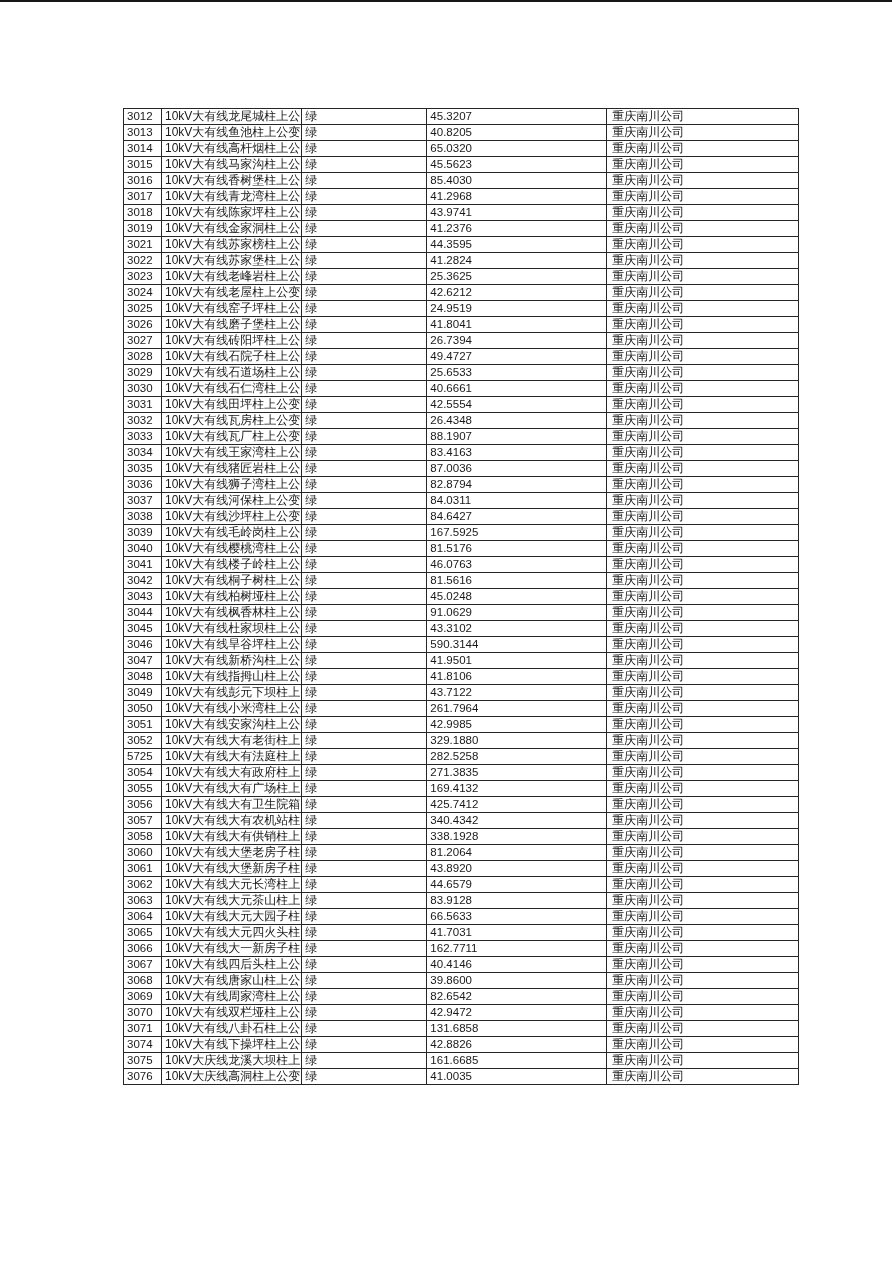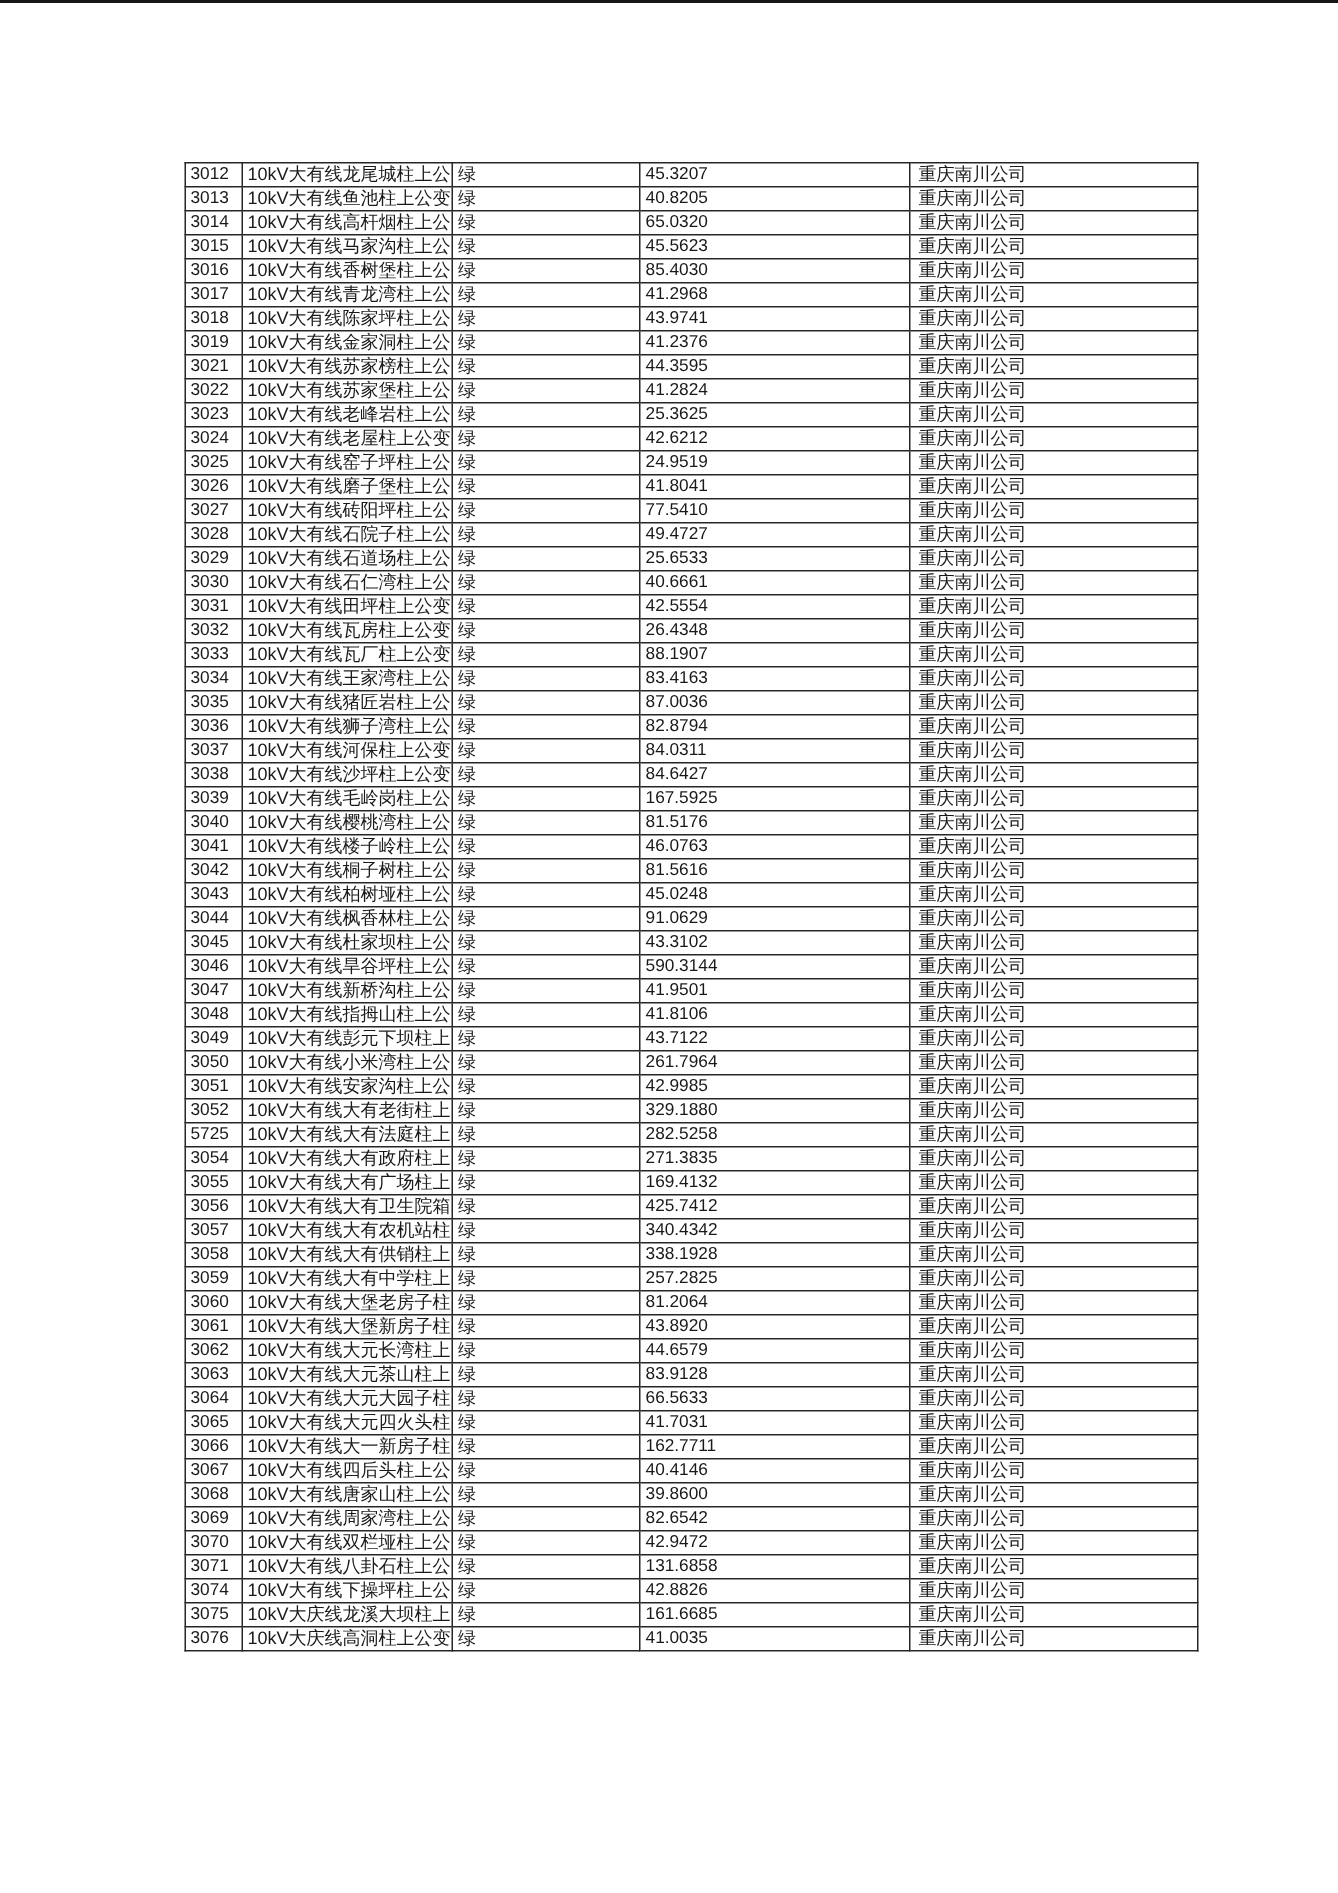--- a/index.html
+++ b/index.html
@@ -162,21 +162,21 @@
         <td class="c-id">3026</td>
         <td class="c-name">10kV大有线磨子堡柱上公</td>
         <td class="c-status">绿</td>
         <td class="c-value">41.8041</td>
         <td class="c-company">重庆南川公司</td>
       </tr>
       <tr>
         <td class="c-id">3027</td>
         <td class="c-name">10kV大有线砖阳坪柱上公</td>
         <td class="c-status">绿</td>
-        <td class="c-value">77.5410</td>
+        <td class="c-value">26.7394</td>
         <td class="c-company">重庆南川公司</td>
       </tr>
       <tr>
         <td class="c-id">3028</td>
         <td class="c-name">10kV大有线石院子柱上公</td>
         <td class="c-status">绿</td>
         <td class="c-value">49.4727</td>
         <td class="c-company">重庆南川公司</td>
       </tr>
       <tr>
@@ -380,27 +380,20 @@
         <td class="c-name">10kV大有线大有农机站柱</td>
         <td class="c-status">绿</td>
         <td class="c-value">340.4342</td>
         <td class="c-company">重庆南川公司</td>
       </tr>
       <tr>
         <td class="c-id">3058</td>
         <td class="c-name">10kV大有线大有供销柱上</td>
         <td class="c-status">绿</td>
         <td class="c-value">338.1928</td>
-        <td class="c-company">重庆南川公司</td>
-      </tr>
-      <tr>
-        <td class="c-id">3059</td>
-        <td class="c-name">10kV大有线大有中学柱上</td>
-        <td class="c-status">绿</td>
-        <td class="c-value">257.2825</td>
         <td class="c-company">重庆南川公司</td>
       </tr>
       <tr>
         <td class="c-id">3060</td>
         <td class="c-name">10kV大有线大堡老房子柱</td>
         <td class="c-status">绿</td>
         <td class="c-value">81.2064</td>
         <td class="c-company">重庆南川公司</td>
       </tr>
       <tr>

